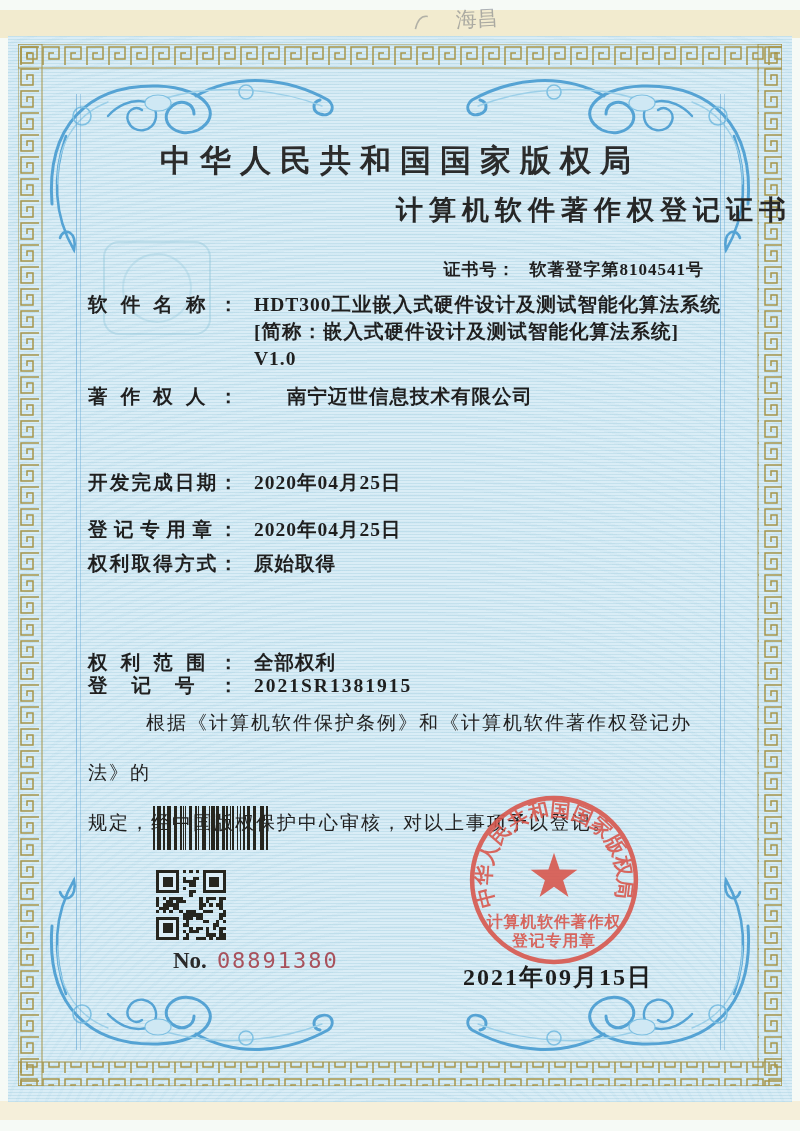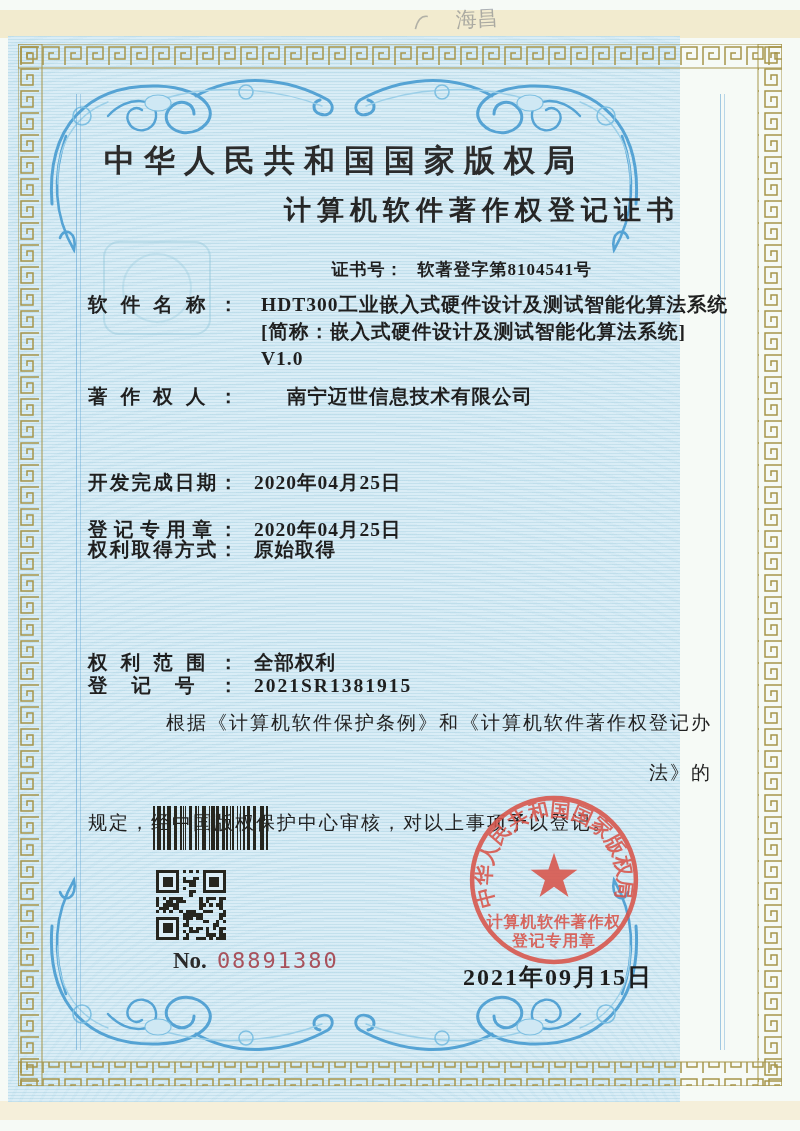--- a/index.html
+++ b/index.html
@@ -7,21 +7,21 @@
     position:relative;width:800px;height:1131px;margin:0 auto;
     background:#f6faf6;overflow:hidden;
     font-family:"Liberation Serif", serif;color:#1f1f1f;
   }
   .band{position:absolute;left:0;width:800px;background:#f2ebcf;}
   .band-top{top:10px;height:28px;}
   .band-bottom{top:1101px;height:19px;background:#f5efda;}
 
   
   .sheet{
-    position:absolute;left:8px;top:36px;width:672px;height:1066px;
+    position:absolute;left:8px;top:36px;width:784px;height:1066px;
     background-color:#daedf6;
     background-image:
       repeating-linear-gradient(180deg, rgba(105,175,200,.20) 0 1px, rgba(255,255,255,0) 1px 3px),
       repeating-radial-gradient(circle at 50% 115%, rgba(130,190,215,.07) 0 3px, rgba(255,255,255,0) 3px 9px);
   }
   .frame{position:absolute;left:10px;top:8px;}
   .inner-line{position:absolute;top:58px;height:956px;width:3px;
     border-left:1px solid rgba(90,160,210,.55);border-right:1px solid rgba(90,160,210,.4);}
   .inner-line.left{left:68px;} .inner-line.right{left:712px;}
 
@@ -40,28 +40,28 @@
     font-size:31px;font-weight:bold;letter-spacing:9px;color:#2b2b2b;white-space:nowrap;}
   .cert-title{position:absolute;left:0;top:156px;width:100%;text-align:right;
     font-size:27px;font-weight:bold;letter-spacing:6px;color:#262626;white-space:nowrap;}
   .certno{position:absolute;top:222px;right:88px;font-size:17px;font-weight:bold;letter-spacing:1px;}
   .certno .lbl{margin-right:14px;}
 
   .field{position:absolute;left:80px;width:640px;display:flex;align-items:flex-start;}
   .f-label{display:inline-block;width:150px;flex:0 0 150px;
     font-size:19.5px;font-weight:bold;text-align:justify;text-align-last:justify;}
   .f-value{margin-left:16px;font-size:19.5px;font-weight:bold;letter-spacing:1px;line-height:27px;}
-  .row-name{top:255px;justify-content:space-between;} .row-owner{top:347px;gap:33px;} .row-dev{top:433px;} .row-pub{top:480px;}
-  .row-acq{top:500px;} .row-scope{top:573px;margin-top:40px;} .row-reg{top:636px;}
+  .row-name{top:255px;} .row-owner{top:347px;gap:33px;} .row-dev{top:433px;} .row-pub{top:480px;}
+  .row-acq{top:514px;} .row-scope{top:573px;margin-top:40px;} .row-reg{top:636px;}
   .row-reg .f-value{letter-spacing:2px;}
 
   .statement{position:absolute;left:80px;top:662px;width:624px;
     font-size:19px;line-height:50px;letter-spacing:2px;color:#222;}
   .statement .st-line{display:block;}
-  .statement .st-line:first-child{text-indent:58px;text-align:right;}
+  .statement .st-line:first-child{text-indent:58px;}
 
   .barcode{position:absolute;left:145px;top:770px;}
   .qr{position:absolute;left:148px;top:834px;}
   .serial{position:absolute;left:145px;top:912px;font-size:23px;margin-left:20px;}
   .serial .no{font-weight:bold;color:#2a2a2a;margin-right:10px;}
   .serial .num{font-family:"DejaVu Sans Mono", monospace;font-size:22px;color:#a8525c;letter-spacing:2px;}
 
   .seal{position:absolute;left:455px;top:753px;opacity:.88;}
   .seal-ring{fill:none;stroke:#d8544a;stroke-width:5;}
   .seal-arc-text{fill:#d8544a;font-size:22px;font-weight:bold;font-family:"Liberation Serif",serif;}

